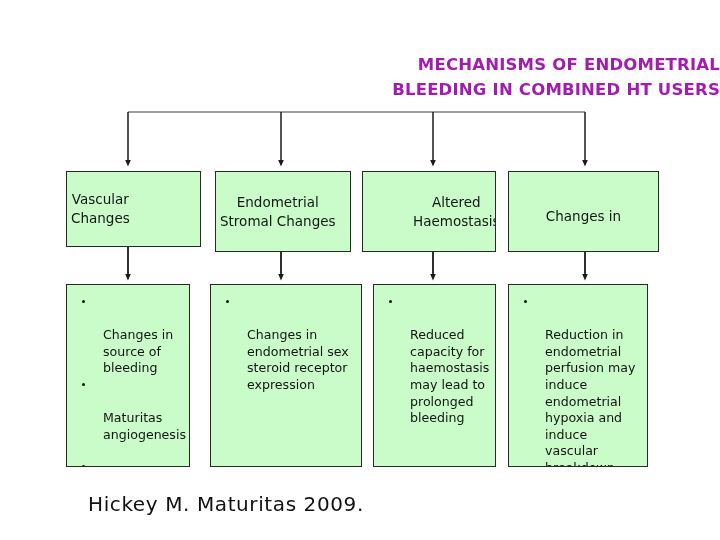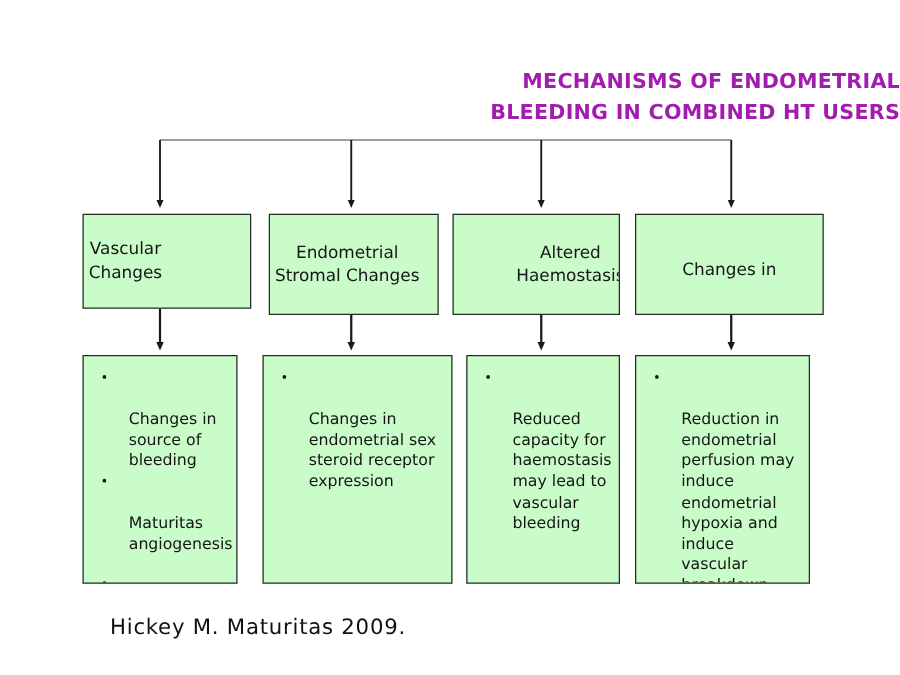--- a/index.html
+++ b/index.html
@@ -104,21 +104,21 @@
   .bullets li.gap-before {
     margin-top: 16px;
   }
 
   
   .citation {
     position: absolute;
     left: 88px;
     top: 492px;
     font-family: "DejaVu Sans", sans-serif;
-    font-size: 17px;
+    font-size: 20px;
     font-weight: 500;
     letter-spacing: 0.6px;
     color: #111111;
   }
 </style>
 </head>
 <body>
 
 <div id="slide">
 
@@ -201,21 +201,21 @@
   </div>
 
   <div class="node node-list" style="left:373px; top:284px; width:123px; height:183px;">
     <ul class="bullets">
       <li>
         <span class="dot"></span>
         <span>Reduced
 capacity for
 haemostasis
 may lead to
-vascular
+prolonged
 bleeding</span>
       </li>
     </ul>
   </div>
 
   <div class="node node-list" style="left:508px; top:284px; width:140px; height:183px;">
     <ul class="bullets">
       <li>
         <span class="dot"></span>
         <span>Reduction in

